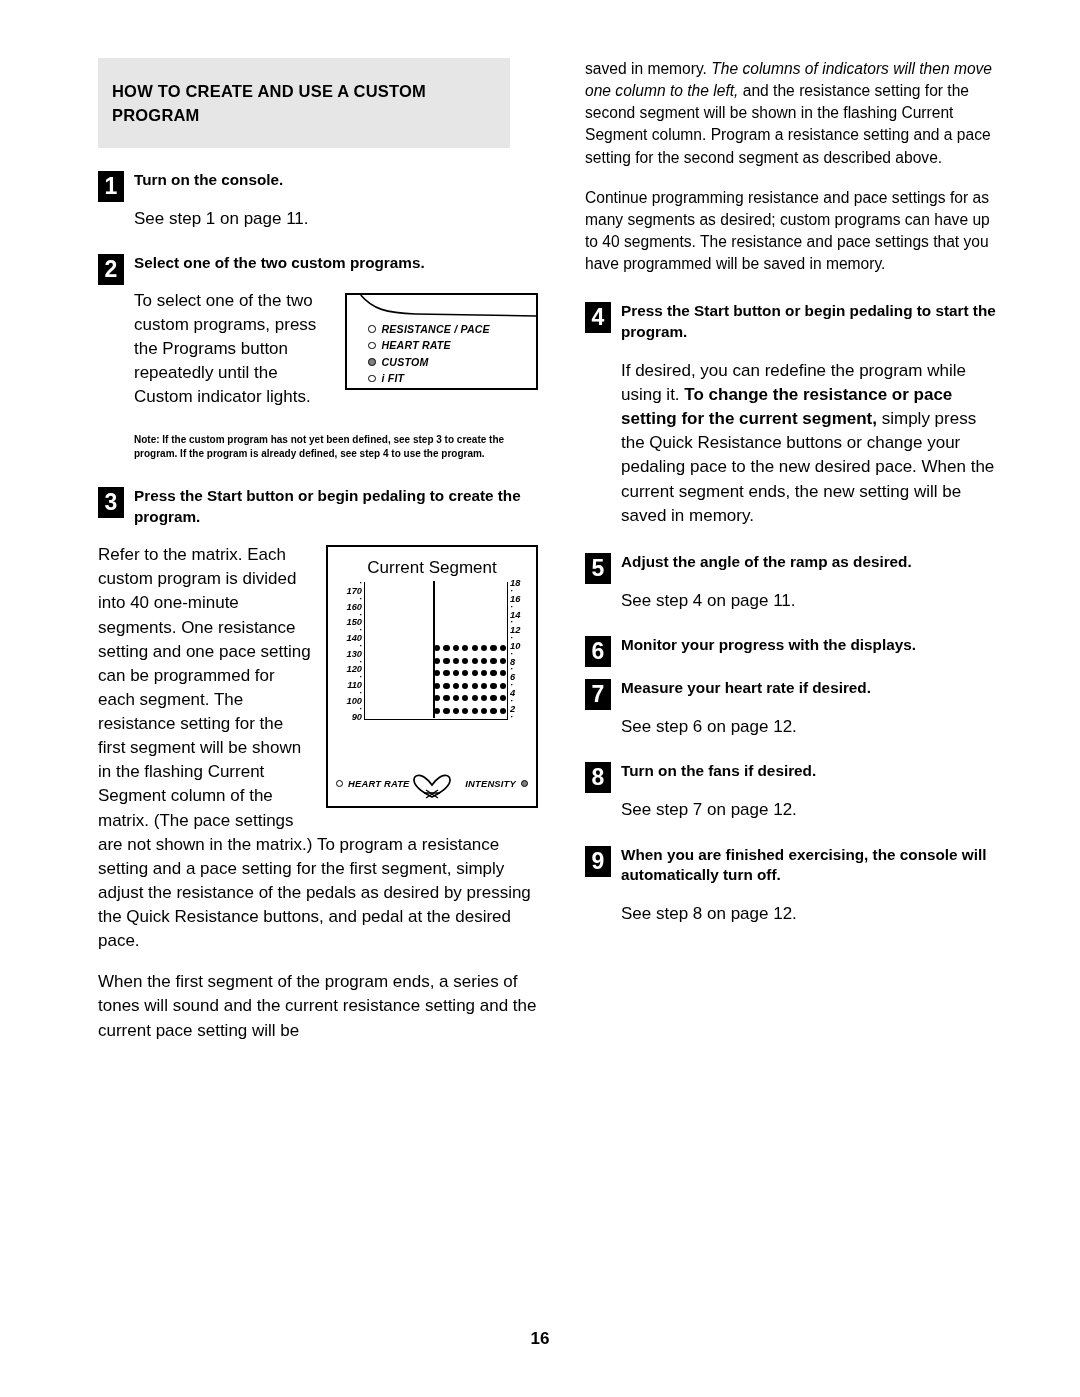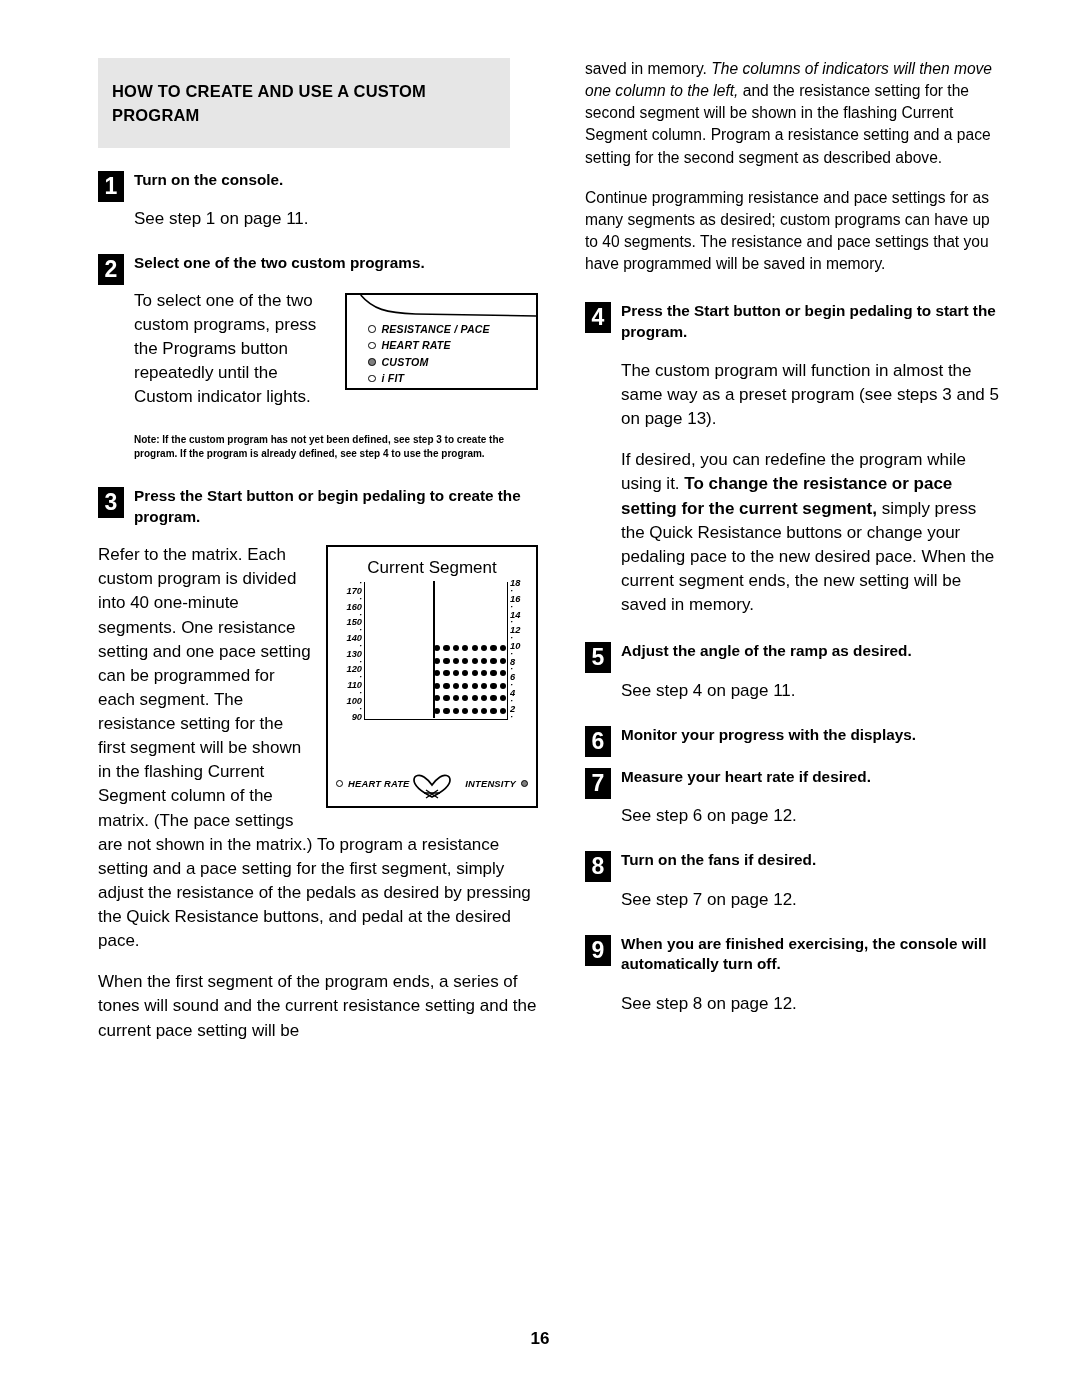--- a/index.html
+++ b/index.html
@@ -475,21 +475,20 @@
   <div class="col col-right">
 
     <p class="para first"><span>saved in memory. </span><em class="it">The columns of indicators will then move one column to the left,</em><span> and the resistance setting for the second segment will be shown in the flashing Current Segment column. Program a resistance setting and a pace setting for the second segment as described above.</span></p>
 
     <p class="para">Continue programming resistance and pace settings for as many segments as desired; custom programs can have up to 40 segments. The resistance and pace settings that you have programmed will be saved in memory.</p>
 
     <div class="step" style="margin-top:26px;">
       <div class="step-num">4</div>
       <div class="step-title">Press the Start button or begin pedaling to start the program.</div>
     </div>
-    <div class="body-text indent">The custom program will function in almost the same way as a preset program (see steps 3 and 5 on page 13).</div>
     <div class="body-text indent"><span>If desired, you can redefine the program while using it. </span><strong class="bd">To change the resistance or pace setting for the current segment,</strong><span> simply press the Quick Resistance buttons or change your pedaling pace to the new desired pace. When the current segment ends, the new setting will be saved in memory.</span></div>
 
     <div class="step" style="margin-top:24px;">
       <div class="step-num">5</div>
       <div class="step-title">Adjust the angle of the ramp as desired.</div>
     </div>
     <div class="body-text indent">See step 4 on page 11.</div>
 
     <div class="step" style="margin-top:22px;">
       <div class="step-num">6</div>

